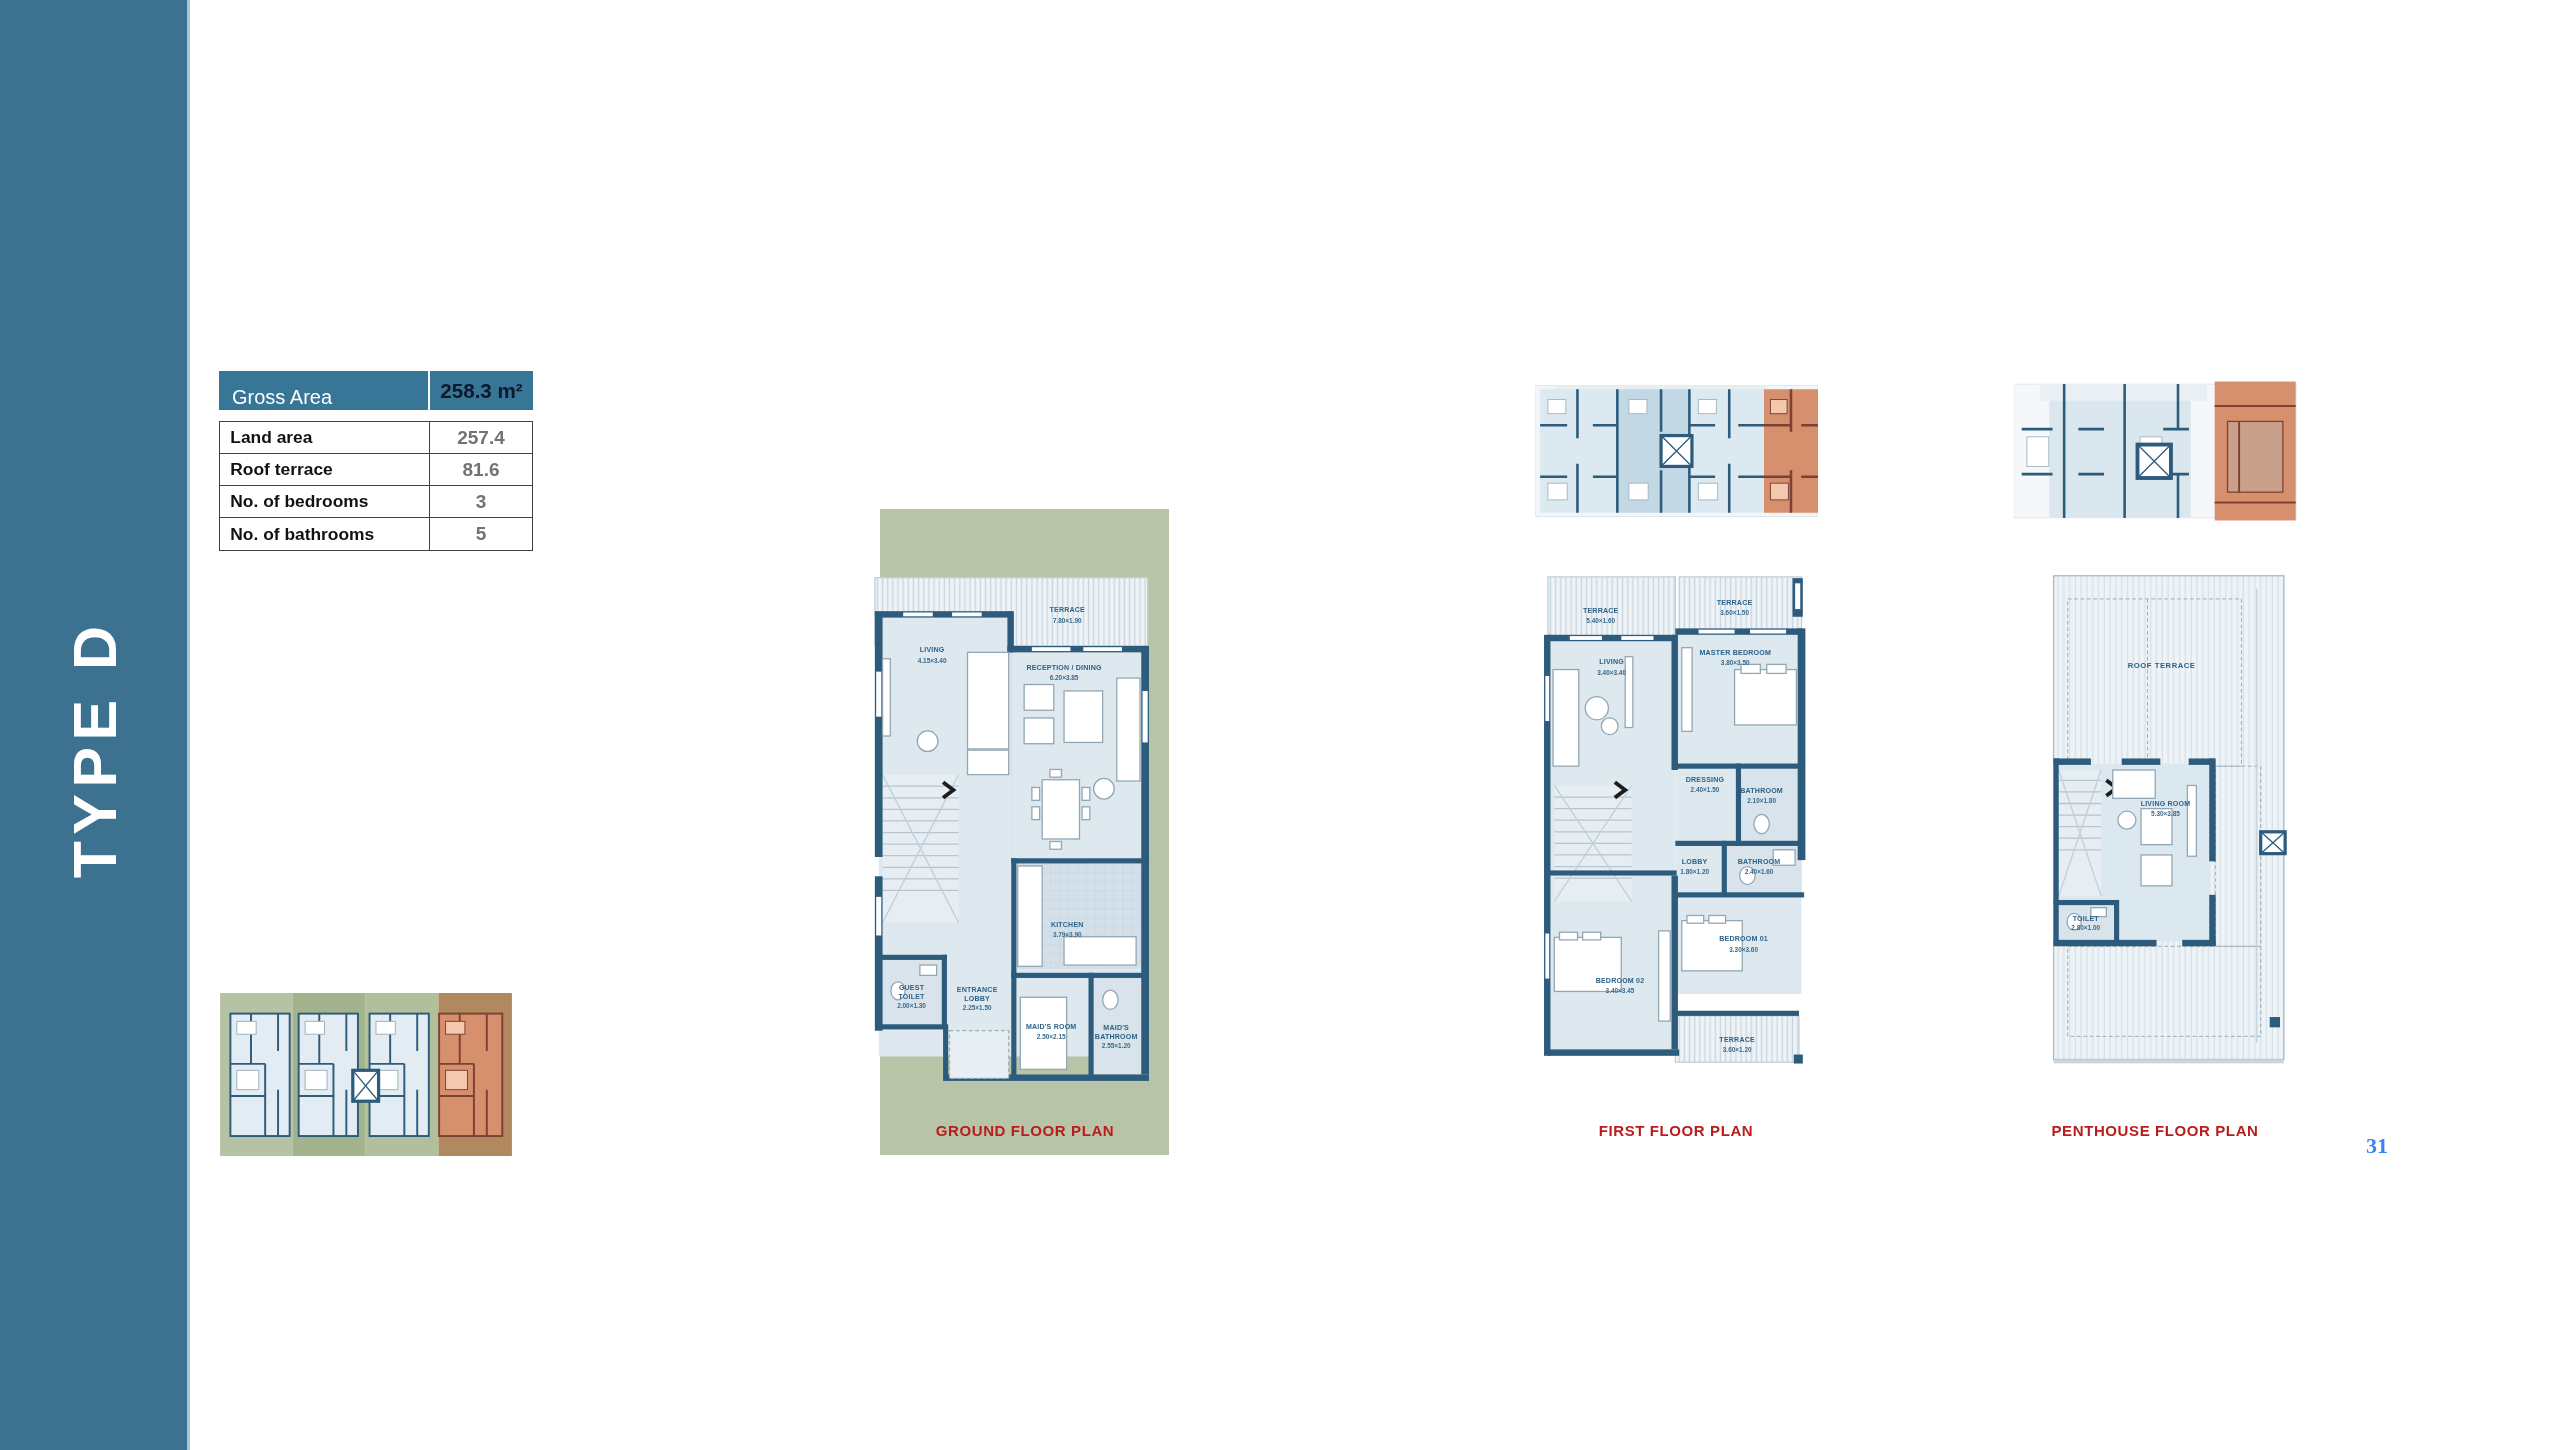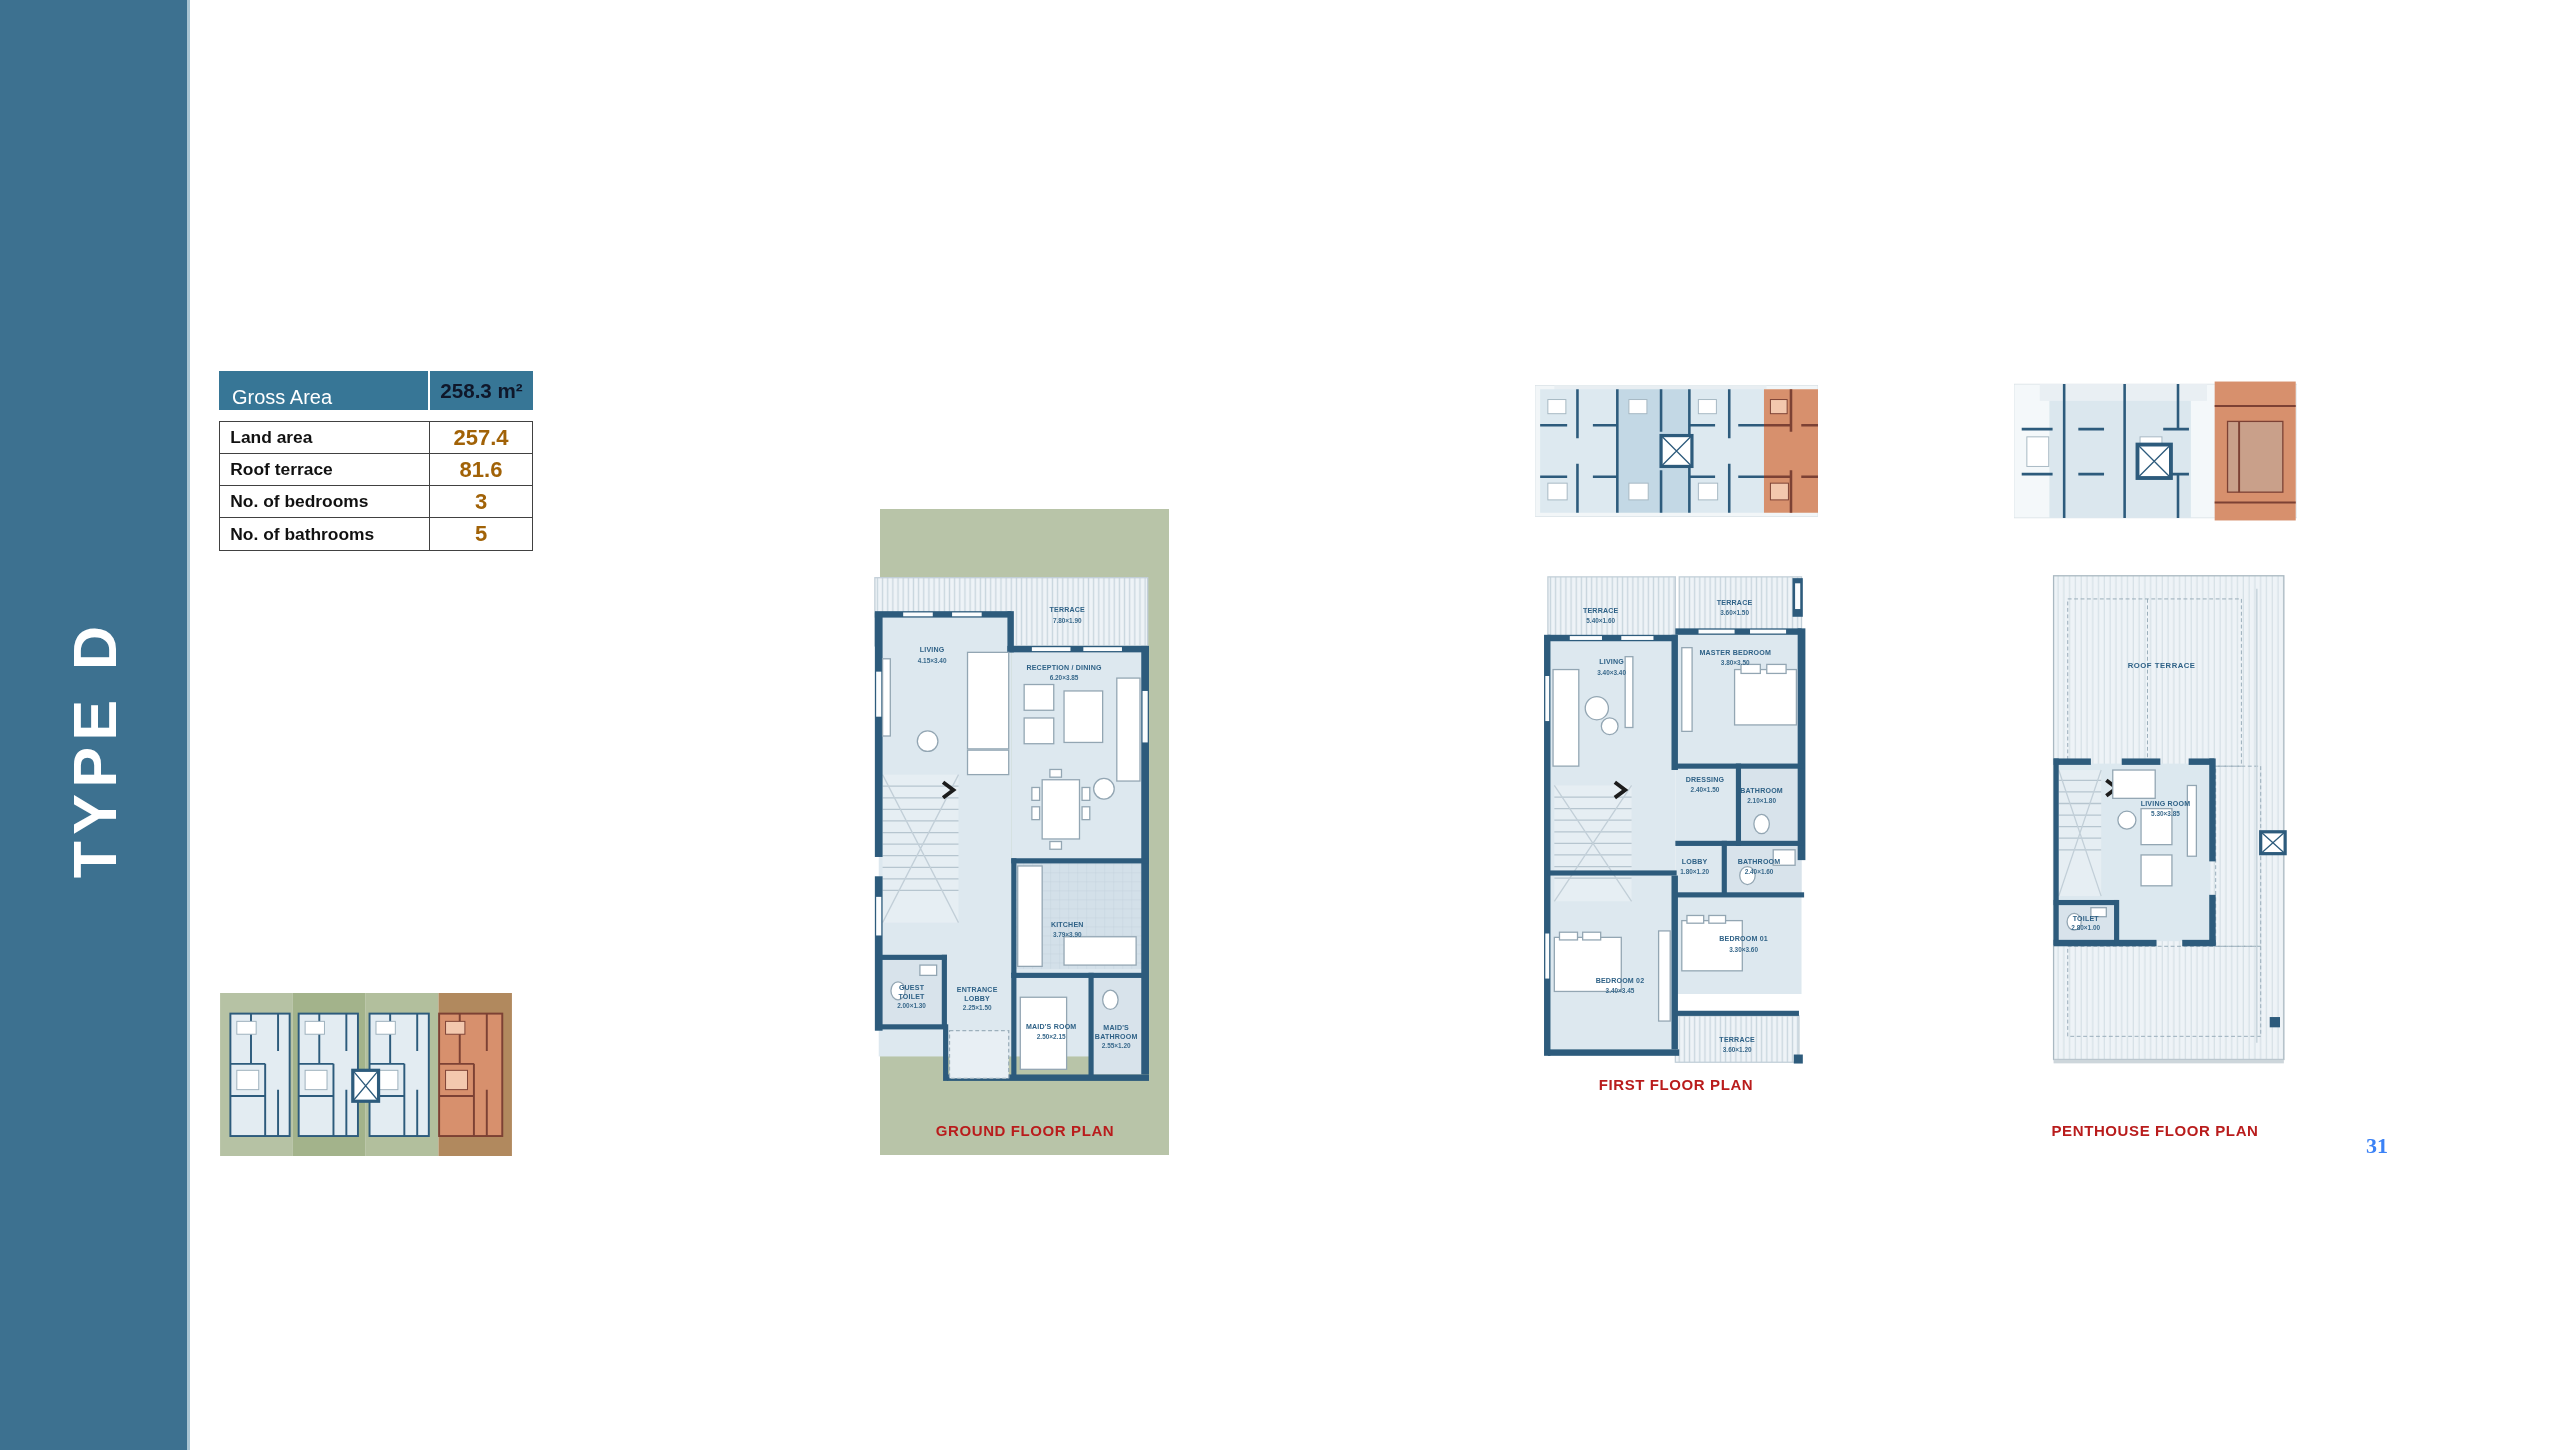--- a/index.html
+++ b/index.html
@@ -18,21 +18,21 @@
   #tbl-head .hcell-l{width:211px;height:53px;display:flex;align-items:center;padding-left:13px;
     box-sizing:border-box;color:#ffffff;font-size:20px;font-weight:500;border-right:2.6px solid #ffffff;}
   #tbl-head .hcell-r{flex:1;display:flex;align-items:center;justify-content:center;
     color:#0f172a;font-size:20.6px;font-weight:700;}
   #tbl-body{left:219px;top:421px;width:314px;border:1.3px solid #414141;box-sizing:border-box;}
   .trow{display:flex;height:32px;border-bottom:1.3px solid #414141;box-sizing:border-box;}
   .trow:last-child{border-bottom:none;}
   .trow .c-label{width:210px;display:flex;align-items:center;padding-left:10.3px;box-sizing:border-box;
     font-size:17.4px;font-weight:700;color:#111111;border-right:1.3px solid #414141;}
   .trow .c-value{flex:1;display:flex;align-items:center;justify-content:center;
-    font-size:22px;font-weight:600;color:#a16207;}
+    font-size:19px;font-weight:600;color:#737373;}
 
   
   #green-panel{left:880px;top:509px;width:289px;height:646px;background:#b8c4a8;}
   .plan-caption{position:absolute;transform:translateX(-50%);white-space:nowrap;
     font-size:15px;font-weight:700;letter-spacing:0.6px;color:#b91c1c;}
   #page-num{left:2351px;top:1133px;width:52px;text-align:center;
     font-family:"Liberation Serif", serif;font-size:22px;font-weight:600;color:#3b82f6;}
 
   svg text{font-family:"Liberation Sans", sans-serif;}
   .rname{font-size:11px;font-weight:700;fill:#2f6287;letter-spacing:.3px;}
@@ -353,21 +353,21 @@
       <text class="rname" x="334" y="452">BATHROOM</text>
       <text class="rdim" x="334" y="468">2.40×1.60</text>
       <text class="rname" x="310" y="572">BEDROOM 01</text>
       <text class="rdim" x="310" y="588">3.30×3.60</text>
       <text class="rname" x="118" y="637">BEDROOM 02</text>
       <text class="rdim" x="118" y="653">3.40×3.45</text>
       <text class="rname" x="300" y="728">TERRACE</text>
       <text class="rdim" x="300" y="744">3.60×1.20</text>
     </g>
   </svg>
-  <div class="plan-caption" style="left:1676px;top:1076px">FIRST FLOOR PLAN</div>
+  <div class="plan-caption" style="left:1676px;top:1122px">FIRST FLOOR PLAN</div>
 
   <svg class="abs" style="left:2014px;top:380px" width="283" height="142" viewBox="0 0 440 220">
     <rect x="0" y="6" width="440" height="208" fill="#f4f8fa" stroke="#d4dde2"></rect>
     <rect x="40" y="6" width="260" height="26" fill="#e9eff3"></rect>
     <rect x="55" y="32" width="220" height="182" fill="#dbe7ee"></rect>
     <rect x="312" y="2" width="126" height="216" fill="#d7906d"></rect>
     <rect x="332" y="64" width="86" height="110" fill="#c9a08a" stroke="#7c4134" stroke-width="2"></rect>
     <g stroke="#2d5b7c" stroke-width="4" fill="none">
       <path d="M78 6 V214 M172 6 V214 M12 76 H60 M100 76 H140 M12 146 H60 M100 146 H140"></path>
       <path d="M232 76 H272 M232 146 H272 M255 6 V76 M255 146 V214"></path>

